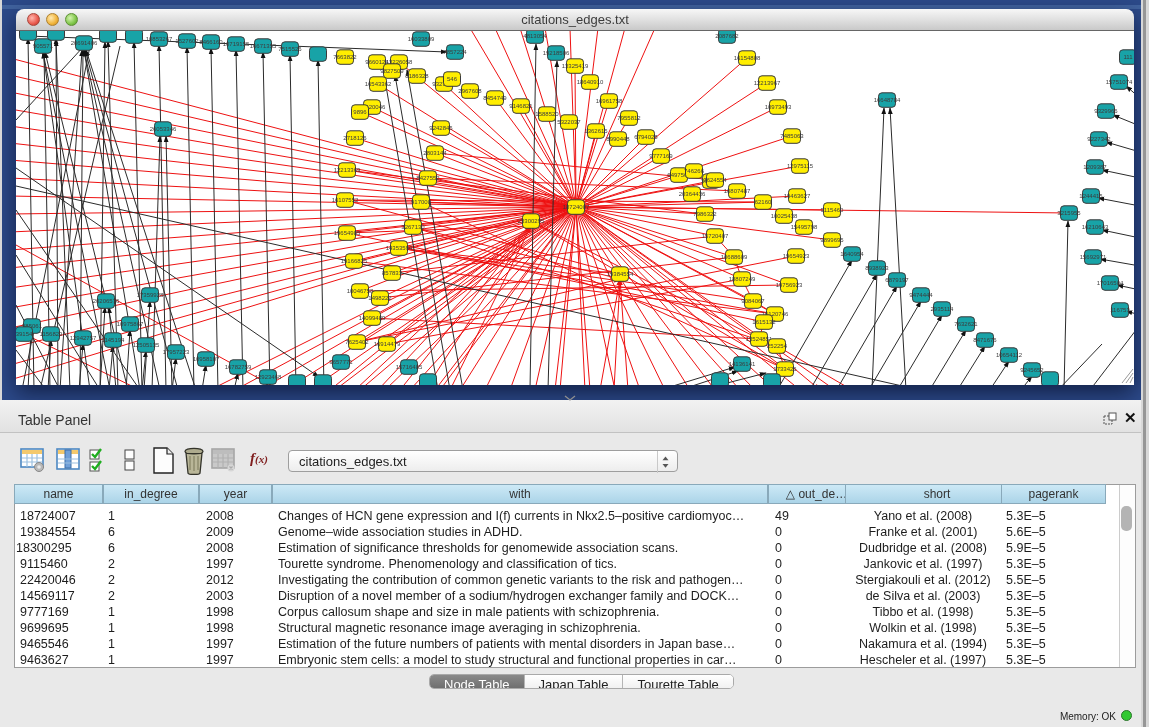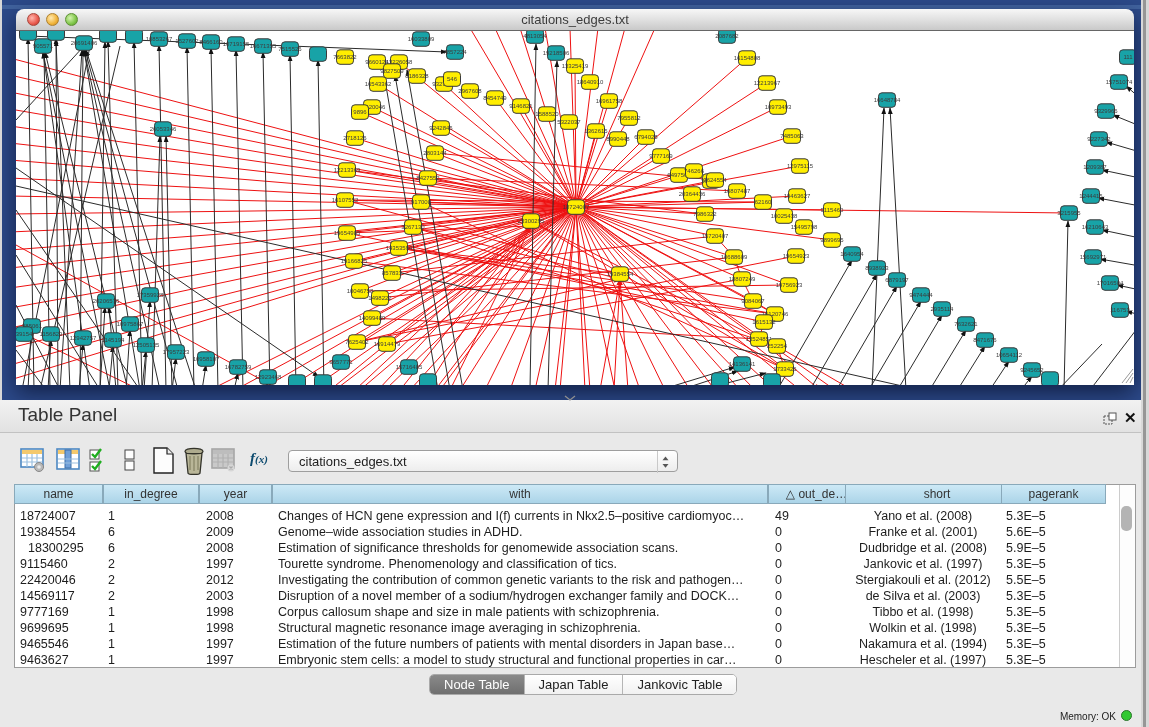--- a/index.html
+++ b/index.html
@@ -10,28 +10,28 @@
 #titlebar{position:absolute;left:0;top:0;width:1118px;height:22px;border-radius:8px 8px 0 0;background:linear-gradient(#f7f7f7,#e3e3e3 45%,#c9c9c9);border-bottom:1px solid #666}
 #title{position:absolute;left:0;top:3px;width:100%;text-align:center;font-size:13px;color:#3c3c3c}
 .tl{position:absolute;top:4px;width:13px;height:13px;border-radius:50%}
 #tlr{left:11px;background:radial-gradient(circle at 4px 4px,#ffb7ae,#e9594d 60%,#b33127);border:1px solid #a8463c}
 #tly{left:30px;background:radial-gradient(circle at 4px 4px,#ffe9b0,#f0b339 60%,#c08424);border:1px solid #ad8030}
 #tlg{left:49px;background:radial-gradient(circle at 4px 4px,#d4f3af,#7fc649 60%,#55922a);border:1px solid #5d8f35}
 #canvas{position:absolute;left:0;top:22px;width:1118px;height:354px;background:#fff;overflow:hidden}
 #rstrip{position:absolute;left:1141px;top:0;width:8px;height:727px;background:linear-gradient(90deg,#d8d8d8 2px,#969696 2px,#969696 5px,#d8d8d8 5px)}
 #lstrip{position:absolute;left:0;top:0;width:2px;height:400px;background:#d8d8d8}
 #tpanel{position:absolute;left:0;top:400px;width:1141px;height:33px;background:linear-gradient(#f2f2f2,#e2e2e2);border-bottom:1px solid #c2c2c2}
-#tpanel .cap{position:absolute;left:18px;top:4px;font-size:19px;color:#333}
+#tpanel .cap{position:absolute;left:18px;top:12px;font-size:14px;color:#333}
 #pbody{position:absolute;left:0;top:433px;width:1141px;height:294px;background:#e9e9e9}
 #tablebox{position:absolute;left:14px;top:484px;width:1122px;height:184px;background:#fff;border:1px solid #9c9c9c}
 .hd{position:absolute;top:484px;height:20px;background:linear-gradient(#cde9f6,#abd4e8);border:1px solid #89a9ba;font-size:12px;color:#333;text-align:center;line-height:19px}
 .tr{position:absolute;height:16px;font-size:12.5px;color:#1d1d1d;white-space:nowrap}
 .tr span{position:absolute;top:1px}
 .tr .ctr{text-align:center}
-#tabs{position:absolute;top:674px;left:429px;height:21px;display:flex;border:1px solid #a9a9a9;border-radius:5px;overflow:hidden;font-size:13px;background:#fff}
+#tabs{position:absolute;top:674px;left:429px;height:15px;display:flex;border:1px solid #a9a9a9;border-radius:5px;overflow:hidden;font-size:13px;background:#fff}
 .tab{padding:0 14px;line-height:20px;color:#222;background:linear-gradient(#fff,#f1f1f1)}
 .tab.sel{background:linear-gradient(#8a8a8a,#6f6f6f);color:#fff}
 .tab+.tab{border-left:1px solid #b5b5b5}
 #mem{position:absolute;top:711px;right:33px;font-size:10px;color:#222}
 #memdot{position:absolute;top:710px;left:1121px;width:11px;height:11px;border-radius:50%;background:#31c931;border:1px solid #2c752c}
 #dd{position:absolute;left:288px;top:450px;width:390px;height:22px;background:linear-gradient(#fff,#ededed);border:1px solid #9e9e9e;border-radius:4px;font-size:13px;color:#222}
 #dd .t{position:absolute;left:10px;top:3px}
 #dd .st{position:absolute;right:4px;top:0;width:16px;height:22px;border-left:1px solid #c9c9c9}
 #vsb{position:absolute;left:1119px;top:485px;width:16px;height:182px;background:#fdfdfd;border-left:1px solid #ccc}
 #vsbt{position:absolute;left:1121px;top:506px;width:11px;height:25px;border-radius:5px;background:#b4b4b4}
@@ -602,21 +602,21 @@
  <path d="M4 6c0 1 16 1 16 0l-2 20c0 2-12 2-12 0z" fill="#b9b698" stroke="#33332a" stroke-width="1.3"></path>
  <path d="M8 9v14M12 9v15M16 9v14" stroke="#8d8a6c" stroke-width="1.4"></path>
 </svg>
 <svg class="ic" style="left:211px" width="26" height="27" viewBox="0 0 26 27">
  <rect x="1" y="2" width="22" height="19" fill="#c9c9c9" stroke="#a5a5a5" stroke-width="1.6"></rect>
  <rect x="2" y="3" width="20" height="4" fill="#bdbdbd"></rect>
  <path d="M2 11h20M2 15h20M7 7v14M12 7v14M17 7v14" stroke="#b1b1b1" stroke-width="1.2"></path>
  <circle cx="20" cy="21" r="3.5" fill="#d6d6d6"></circle>
  <path d="M18.5 19.5l3 3M21.5 19.5l-3 3" stroke="#aaa" stroke-width="1.2"></path>
 </svg>
-<div class="ic" style="left:250px;top:450px;font-size:15px;font-style:italic;font-weight:bold;color:#0c4a6e;font-family:'Liberation Serif',serif">f<span style="font-size:11px">(x)</span></div>
+<div class="ic" style="left:250px;top:450px;font-size:15px;font-style:italic;font-weight:bold;color:#7f1d1d;font-family:'Liberation Serif',serif">f<span style="font-size:11px">(x)</span></div>
 <div id="dd">
     <span class="t">citations_edges.txt</span>
  <svg class="st" width="16" height="22" viewBox="0 0 16 22">
       <path d="M8 5l3.2 4H4.8z" fill="#555"></path>
       <path d="M8 17l3.2-4H4.8z" fill="#555"></path>
     </svg>
 </div>
 <div class="hd" style="left:14px;width:89px">name</div>
 <div class="hd" style="left:103px;width:96px">in_degree</div>
 <div class="hd" style="left:199px;width:73px">year</div>
@@ -636,21 +636,21 @@
 <div class="tr" style="top:524px">
     <span style="left:20px">19384554</span>
     <span style="left:108px">6</span>
     <span style="left:206px">2009</span>
     <span style="left:278px">Genome–wide association studies in ADHD.</span>
     <span style="left:775px">0</span>
     <span class="ctr" style="left:845px;width:156px">Franke et al. (2001)</span>
     <span style="left:1006px">5.6E–5</span>
   </div>
 <div class="tr" style="top:540px">
-    <span style="left:28px">18300295</span>
+    <span style="left:16px">18300295</span>
     <span style="left:108px">6</span>
     <span style="left:206px">2008</span>
     <span style="left:278px">Estimation of significance thresholds for genomewide association scans.</span>
     <span style="left:775px">0</span>
     <span class="ctr" style="left:845px;width:156px">Dudbridge et al. (2008)</span>
     <span style="left:1006px">5.9E–5</span>
   </div>
 <div class="tr" style="top:556px">
     <span style="left:20px">9115460</span>
     <span style="left:108px">2</span>
@@ -712,16 +712,16 @@
     <span style="left:278px">Embryonic stem cells: a model to study structural and functional properties in car…</span>
     <span style="left:775px">0</span>
     <span class="ctr" style="left:845px;width:156px">Hescheler et al. (1997)</span>
     <span style="left:1006px">5.3E–5</span>
   </div>
 <div id="vsb"></div>
 <div id="vsbt"></div>
 <div id="tabs">
     <div class="tab sel">Node Table</div>
     <div class="tab">Japan Table</div>
-    <div class="tab">Jankovic Table</div>
+    <div class="tab">Tourette Table</div>
   </div>
 <div id="mem">Memory: OK</div>
 <div id="memdot"></div>
 <div id="rstrip"></div>
 </body></html>

